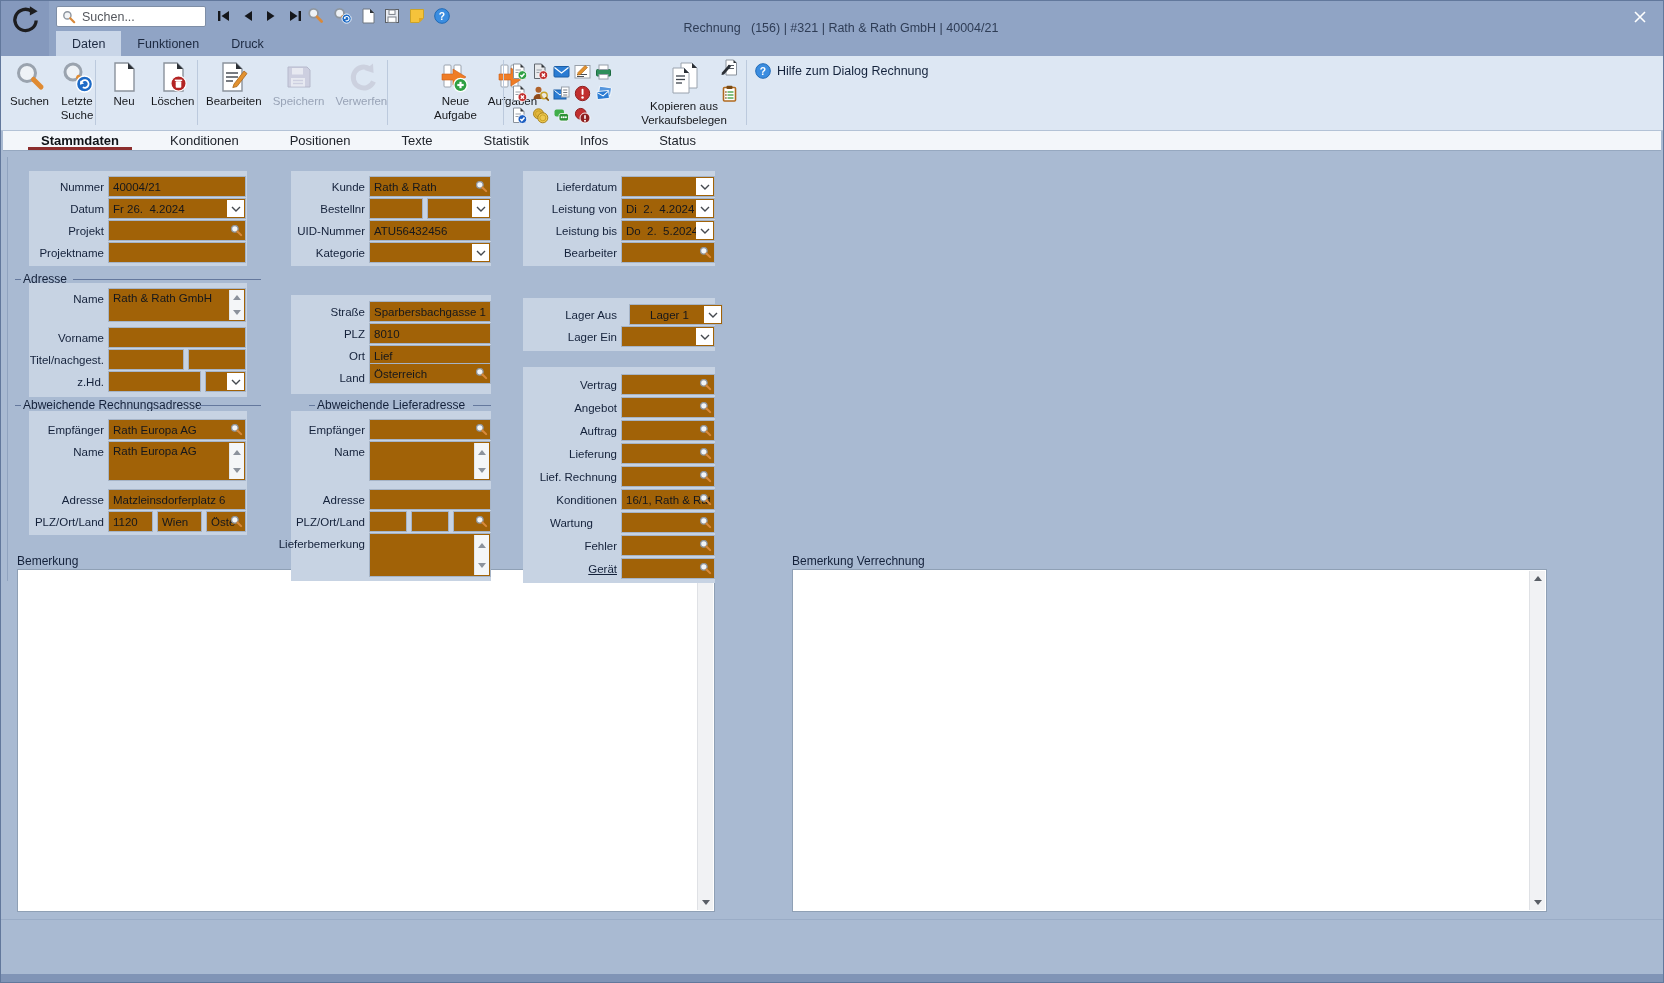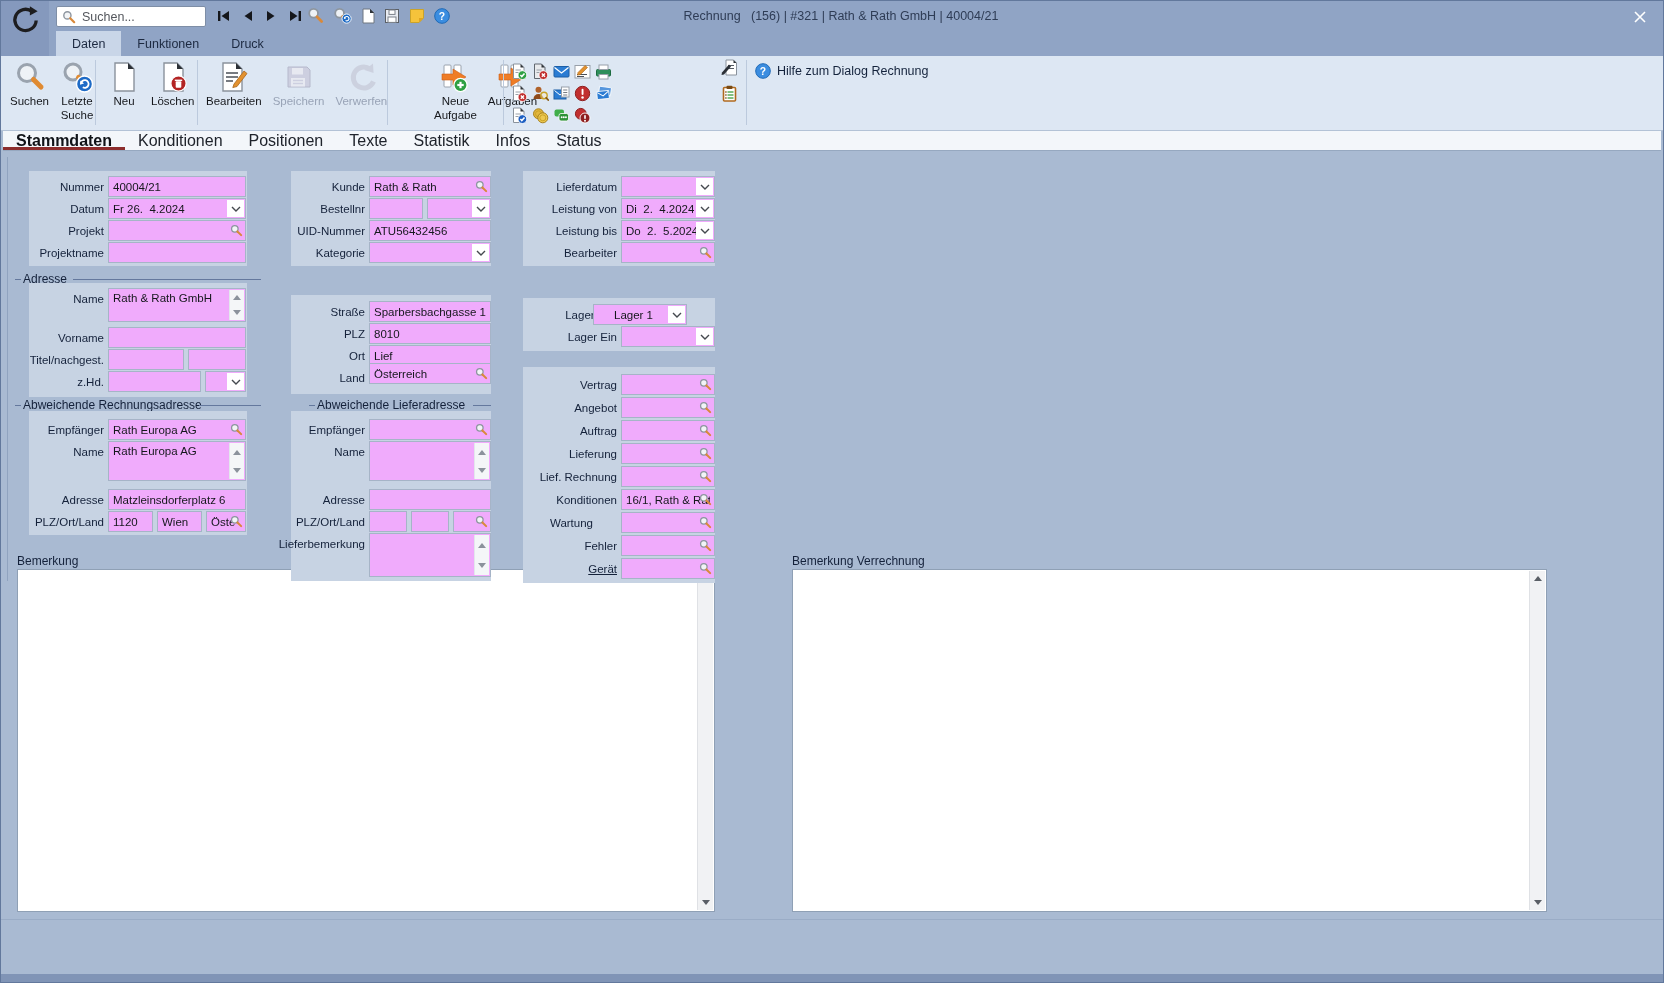--- a/index.html
+++ b/index.html
@@ -12,21 +12,21 @@
         display:flex;justify-content:center;align-items:flex-start;padding-top:3px;box-sizing:border-box;}
   #searchbox{position:absolute;left:55px;top:5px;width:150px;height:21px;background:#fff;
         border:1px solid #7e8ea6;border-radius:2px;display:flex;align-items:center;gap:4px;
         padding:0 5px;box-sizing:border-box;}
   #searchbox input{border:none;outline:none;background:transparent;width:115px;
         font:12.5px "Liberation Sans",sans-serif;color:#3c3f45;}
   #searchbox input::placeholder{color:#54575d;opacity:1;}
   #navicons{position:absolute;left:216px;top:8px;display:flex;gap:11px;align-items:center;}
   #tbquick{position:absolute;left:306px;top:6px;display:flex;gap:9px;align-items:center;}
   .tbic{display:inline-flex;align-items:center;justify-content:center;}
-  #titletext{position:absolute;left:430px;top:0;width:820px;height:30px;display:flex;
+  #titletext{position:absolute;left:430px;top:12px;width:820px;height:30px;display:flex;
         align-items:center;justify-content:center;color:#2e3c55;font-size:12.5px;white-space:pre;}
   #closebtn{position:absolute;right:13px;top:6px;width:20px;height:19px;display:flex;
         align-items:center;justify-content:center;cursor:default;}
   #menutabs{position:absolute;left:55px;top:30px;height:25px;display:flex;}
   .mtab{padding:0 16px;display:flex;align-items:center;font-size:12.5px;color:#1c2940;}
   .mtab.active{background:#c9d6e8;}
   
   #ribbon{position:absolute;left:0;top:55px;width:100%;height:75px;background:#dde7f3;
         border-bottom:1px solid #b3c2d6;box-sizing:border-box;}
   .vsep{position:absolute;top:4px;bottom:5px;width:1px;background:#bccadd;}
@@ -38,27 +38,27 @@
   .mini{position:absolute;width:17px;height:17px;}
   #copybtn{position:absolute;left:630px;top:4px;width:106px;display:flex;flex-direction:column;
         align-items:center;gap:1px;}
   #copybtn .rlabel{font-size:11.5px;color:#16181c;text-align:center;white-space:pre-line;line-height:1.22;}
   #sideicons{position:absolute;left:720px;top:3px;display:flex;flex-direction:column;gap:9px;}
   #helpbox{position:absolute;left:754px;top:7px;display:flex;gap:6px;align-items:center;
         font-size:12.5px;color:#14233c;}
   
   #subtabs{position:absolute;left:2px;top:130px;right:2px;height:20px;background:#f3f6fa;
         display:flex;border-bottom:1px solid #96a8c0;box-sizing:border-box;}
-  .stab{padding:0 13px;display:flex;align-items:center;font-size:16px;color:#20242c;}
+  .stab{padding:0 13px;display:flex;align-items:center;font-size:13px;color:#20242c;margin-left:25px;}
   .stab.active{font-weight:bold;color:#101318;box-shadow:inset 0 -3px 0 #8c2d2d;}
   
   .lstrip{position:absolute;background:#c7d3e3;}
   .flabel{position:absolute;height:21px;display:flex;align-items:center;justify-content:flex-end;
         font-size:11.5px;color:#14213a;white-space:pre;}
-  .fbox{position:absolute;background:#f0abfc;border:1px solid #a6b4c7;height:21px;box-sizing:border-box;
+  .fbox{position:absolute;background:#a16207;border:1px solid #a6b4c7;height:21px;box-sizing:border-box;
         display:flex;align-items:center;padding:0 4px;overflow:hidden;}
   .fbox .fval{font-size:11.5px;color:#15171c;white-space:pre;overflow:hidden;}
   .fbox.multi{align-items:flex-start;}
   .fbox.multi .fval{padding-top:3px;}
   .fdrop{position:absolute;right:1px;top:1px;bottom:1px;width:17px;display:flex;align-items:center;
         justify-content:center;background:#fff;}
   .flook{position:absolute;right:2px;top:50%;transform:translateY(-50%);width:14px;height:14px;
         display:flex;align-items:center;justify-content:center;}
   .fspin{position:absolute;right:1px;top:1px;bottom:1px;width:14px;display:flex;flex-direction:column;
         border-left:1px solid #e3e7ec;}
@@ -171,20 +171,37 @@
         </svg>
     </div>
     <div id="menutabs">
         <div class="mtab active">Daten</div>
         <div class="mtab">Funktionen</div>
         <div class="mtab">Druck</div>
       </div>
   </div>
 
   <div id="ribbon">
+    <div id="copybtn">
+      <span class="ric">
+        <svg width="34" height="34" viewBox="0 0 34 34">
+            <path d="M14 3 h11 l5 5 v20 H14 z" fill="#fff" stroke="#9aa3ae"></path>
+            <path d="M25 3 l5 5 h-5 z" fill="#2b3036"></path>
+            <path d="M6 8 h11 l5 5 v20 H6 z" fill="#fff" stroke="#9aa3ae"></path>
+            <path d="M17 8 l5 5 h-5 z" fill="#2b3036"></path>
+            <g stroke="#3c434c" stroke-width="1.3">
+              <line x1="9" y1="16" x2="18" y2="16"></line>
+              <line x1="9" y1="19.5" x2="18" y2="19.5"></line>
+              <line x1="9" y1="23" x2="15" y2="23"></line>
+            </g>
+          </svg>
+      </span>
+      <div class="rlabel">Kopieren aus
+Verkaufsbelegen</div>
+    </div>
     <div id="sideicons">
         <span class="tbic">
           <svg width="17" height="17" viewBox="0 0 17 17">
             <path d="M5 1 h7.5 l3 3 v12 H5 z" fill="#fff" stroke="#8a929c"></path>
             <path d="M12.5 1 l3 3 h-3 z" fill="#2b3036"></path>
             <g stroke="#555b63" stroke-width="1">
               <line x1="7" y1="6.5" x2="13" y2="6.5"></line>
               <line x1="7" y1="9.5" x2="13" y2="9.5"></line>
             </g>
             <polygon points="1,13.5 8,5.5 10,7.5 3,15.5 0.5,16" fill="#2b3036"></polygon>
@@ -798,21 +815,21 @@
     <div class="fbox" style="left: 620px; top: 241px; width: 94px; height: 21px;">
       <span class="fval"></span>
       <span class="flook">
         <svg width="13" height="13" viewBox="0 0 14 14">
           <circle cx="5.2" cy="5.2" r="3.5" fill="#f2f4f6" stroke="#8d959f" stroke-width="1.4"></circle>
           <line x1="8" y1="8" x2="12" y2="12" stroke="#d9893a" stroke-width="2.2" stroke-linecap="round"></line>
         </svg>
       </span>
     </div>
     <div class="flabel" style="left: 440px; top: 303px; width: 176px;">Lager Aus</div>
-    <div class="fbox" style="left: 592px; top: 303px; width: 94px; height: 21px; padding-left: 20px;">
+    <div class="fbox" style="left: 628px; top: 303px; width: 94px; height: 21px; padding-left: 20px;">
       <span class="fval">Lager 1</span>
       <span class="fdrop">
         <svg width="10" height="6" viewBox="0 0 10 6">
           <polyline points="1,1 5,5 9,1" fill="none" stroke="#45494f" stroke-width="1.4"></polyline>
         </svg>
       </span>
     </div>
     <div class="flabel" style="left: 440px; top: 325px; width: 176px;">Lager Ein</div>
     <div class="fbox" style="left: 620px; top: 325px; width: 94px; height: 21px;">
       <span class="fval"></span>

